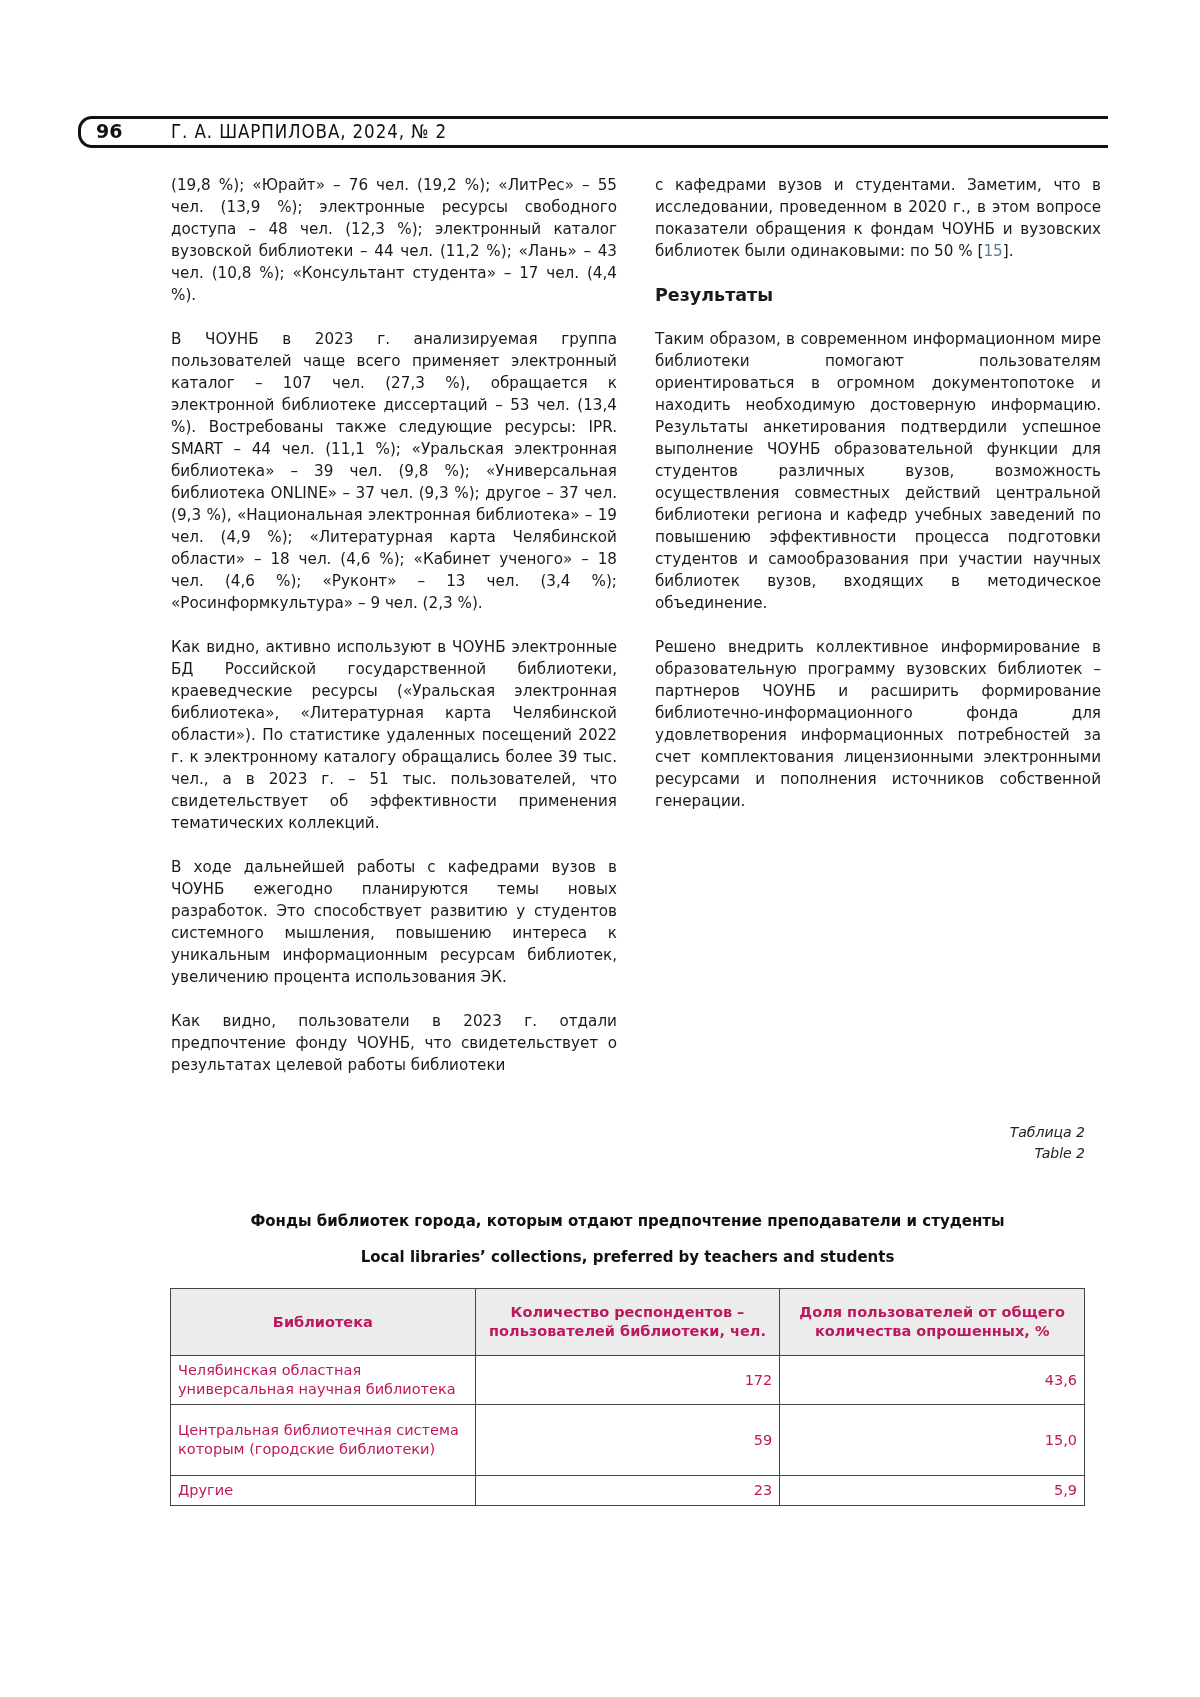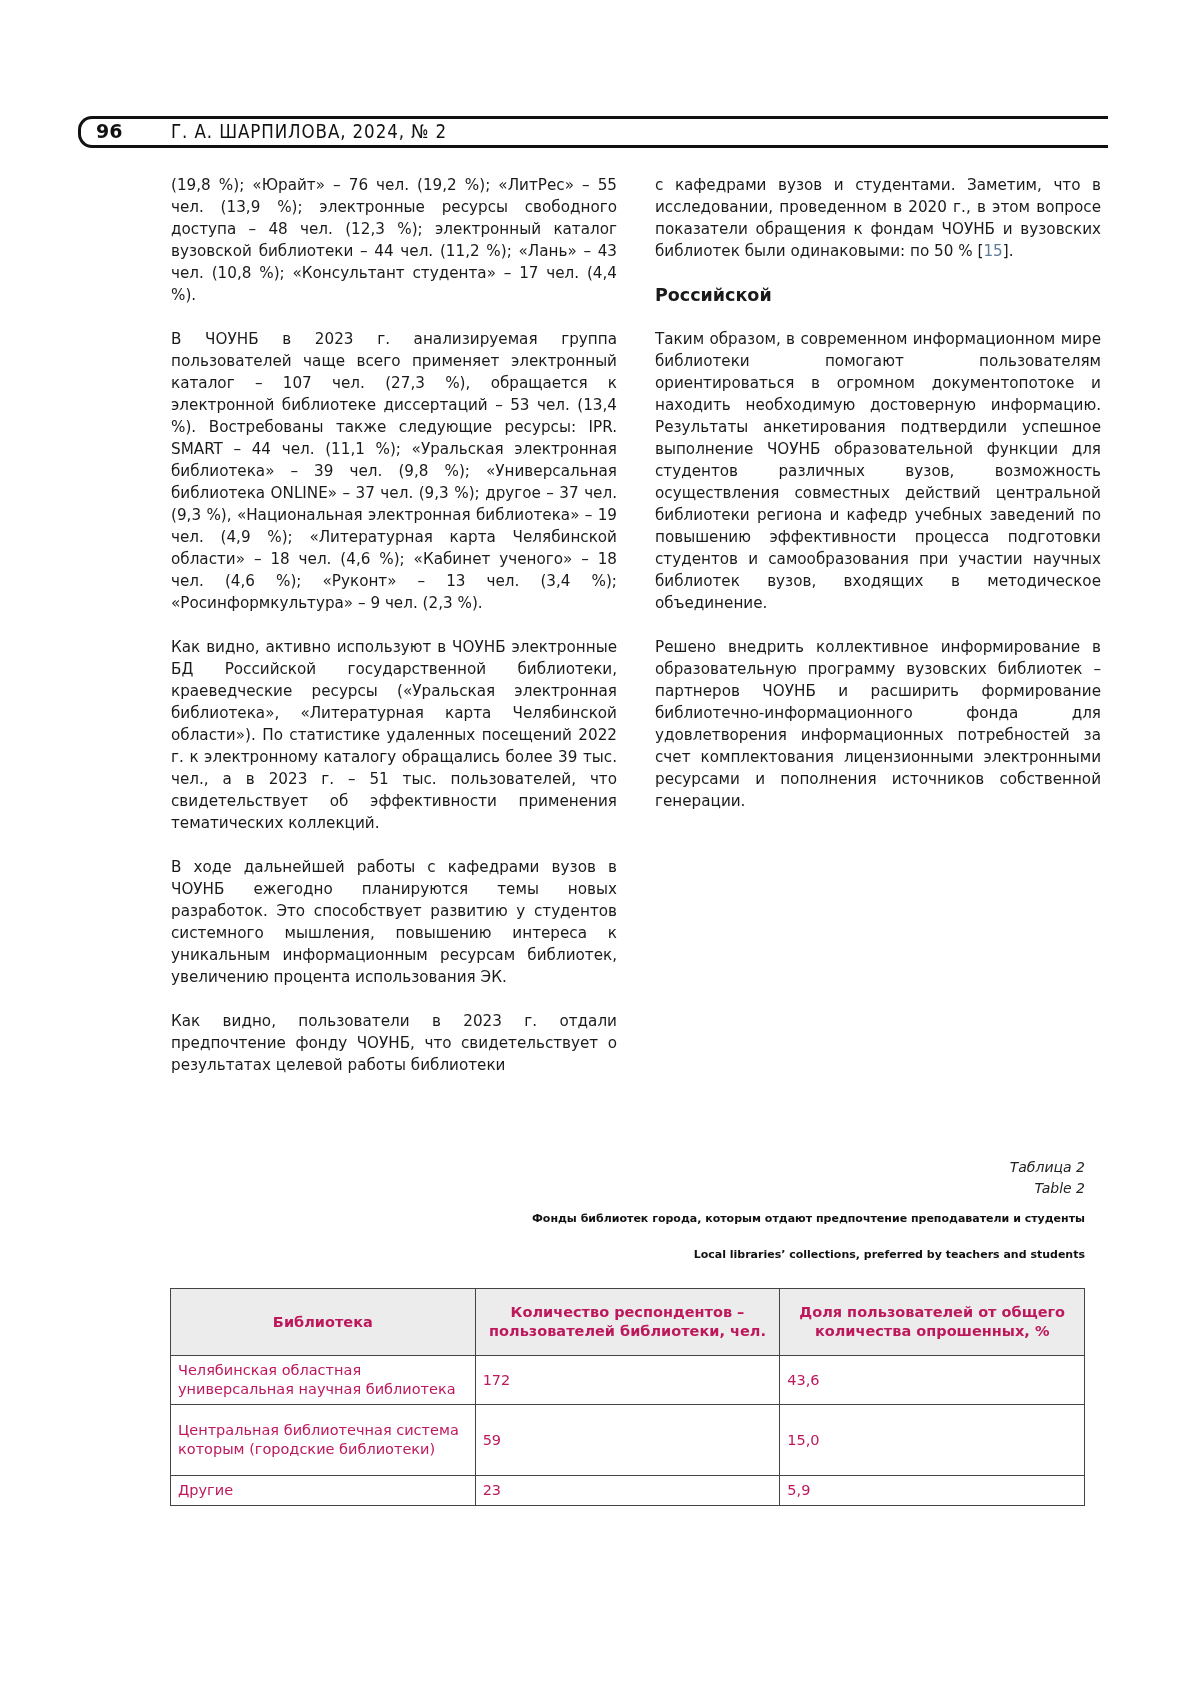--- a/index.html
+++ b/index.html
@@ -19,33 +19,33 @@
   .col.left { left: 171px; }
   .col.right { left: 655px; }
   .col p { margin: 0 0 22px 0; text-align: justify; }
   .col p.tight { letter-spacing: -0.6px; }
   .col .link { color: #5d7b99; }
   .col h2 { font-size: 17.5px; font-weight: bold; margin: 14px 0 22px 0; line-height: 22px; }
   .col .bold-lead { font-weight: bold; }
   .col p.ack { font-style: italic; text-align: right; font-family: "DejaVu Sans", sans-serif; letter-spacing: -0.2px; }
 
   
-  .tbl-label { position: absolute; right: 115px; top: 1157px; text-align: right; font-style: italic;
+  .tbl-label { position: absolute; right: 115px; top: 1122px; text-align: right; font-style: italic;
          font-size: 14px; line-height: 21px; color: #222; }
-  .tbl-title { position: absolute; left: 170px; width: 915px; text-align: right; font-weight: bold;
-         font-size: 11px; color: #111; }
+  .tbl-title { position: absolute; left: 170px; width: 915px; text-align: center; font-weight: bold;
+         font-size: 15px; color: #111; }
   .tbl-title.ru { top: 1212px; }
   .tbl-title.en { top: 1248px; }
 
   table.data { position: absolute; left: 170px; top: 1288px; width: 915px; border-collapse: collapse;
          font-size: 14.5px; color: #be185d; }
   table.data th, table.data td { border: 1.5px solid #444; padding: 2px 7px; vertical-align: middle; }
   table.data th { background: #ececec; font-weight: bold; text-align: center; height: 62px; line-height: 19px; }
   table.data td { line-height: 19px; }
-  table.data td.num { text-align: left; }
+  table.data td.num { text-align: right; }
   table.data col.c1 { width: 305px; }
   table.data col.c2 { width: 305px; }
   table.data col.c3 { width: 305px; }
   table.data tr.r1 td { height: 44px; }
   table.data tr.r2 td { height: 26px; }
   table.data tr.r3 td { height: 66px; }
   table.data tr.r4 td { height: 25px; }
 </style>
 </head>
 <body>
@@ -59,21 +59,21 @@
 <div class="col left">
   <p>(19,8 %); «Юрайт» – 76 чел. (19,2 %); «ЛитРес» – 55 чел. (13,9 %); электронные ресурсы свободного доступа – 48 чел. (12,3 %); электронный каталог вузовской библиотеки – 44 чел. (11,2 %); «Лань» – 43 чел. (10,8 %); «Консультант студента» – 17 чел. (4,4 %).</p>
   <p>В ЧОУНБ в 2023 г. анализируемая группа пользователей чаще всего применяет электронный каталог – 107 чел. (27,3 %), обращается к электронной библиотеке диссертаций – 53 чел. (13,4 %). Востребованы также следующие ресурсы: IPR. SMART – 44 чел. (11,1 %); «Уральская электронная библиотека» – 39 чел. (9,8 %); «Универсальная библиотека ONLINE» – 37 чел. (9,3 %); другое – 37 чел. (9,3 %), «Национальная электронная библиотека» – 19 чел. (4,9 %); «Литературная карта Челябинской области» – 18 чел. (4,6 %); «Кабинет ученого» – 18 чел. (4,6 %); «Руконт» – 13 чел. (3,4 %); «Росинформкультура» – 9 чел. (2,3 %).</p>
   <p>Как видно, активно используют в ЧОУНБ электронные БД Российской государственной библиотеки, краеведческие ресурсы («Уральская электронная библиотека», «Литературная карта Челябинской области»). По статистике удаленных посещений 2022 г. к электронному каталогу обращались более 39 тыс. чел., а в 2023 г. – 51 тыс. пользователей, что свидетельствует об эффективности применения тематических коллекций.</p>
   <p>В ходе дальнейшей работы с кафедрами вузов в ЧОУНБ ежегодно планируются темы новых разработок. Это способствует развитию у студентов системного мышления, повышению интереса к уникальным информационным ресурсам библиотек, увеличению процента использования ЭК.</p>
   <p>Как видно, пользователи в 2023 г. отдали предпочтение фонду ЧОУНБ, что свидетельствует о результатах целевой работы библиотеки</p>
 </div>
 
 <div class="col right">
   <p><span>с кафедрами вузов и студентами. Заметим, что в исследовании, проведенном в 2020 г., в этом вопросе показатели обращения к фондам ЧОУНБ и вузовских библиотек были одинаковыми: по 50 % [</span><span class="link">15</span><span>].</span></p>
-  <h2>Российской</h2>
+  <h2>Результаты</h2>
   <p>Таким образом, в современном информационном мире библиотеки помогают пользователям ориентироваться в огромном документопотоке и находить необходимую достоверную информацию. Результаты анкетирования подтвердили успешное выполнение ЧОУНБ образовательной функции для студентов различных вузов, возможность осуществления совместных действий центральной библиотеки региона и кафедр учебных заведений по повышению эффективности процесса подготовки студентов и самообразования при участии научных библиотек вузов, входящих в методическое объединение.</p>
   <p>Решено внедрить коллективное информирование в образовательную программу вузовских библиотек – партнеров ЧОУНБ и расширить формирование библиотечно-информационного фонда для удовлетворения информационных потребностей за счет комплектования лицензионными электронными ресурсами и пополнения источников собственной генерации.</p>
 </div>
 
 <div class="tbl-label">
   <div>Таблица 2</div>
   <div>Table 2</div>
 </div>
 <div class="tbl-title ru">Фонды библиотек города, которым отдают предпочтение преподаватели и студенты</div>
 <div class="tbl-title en">Local libraries’ collections, preferred by teachers and students</div>

